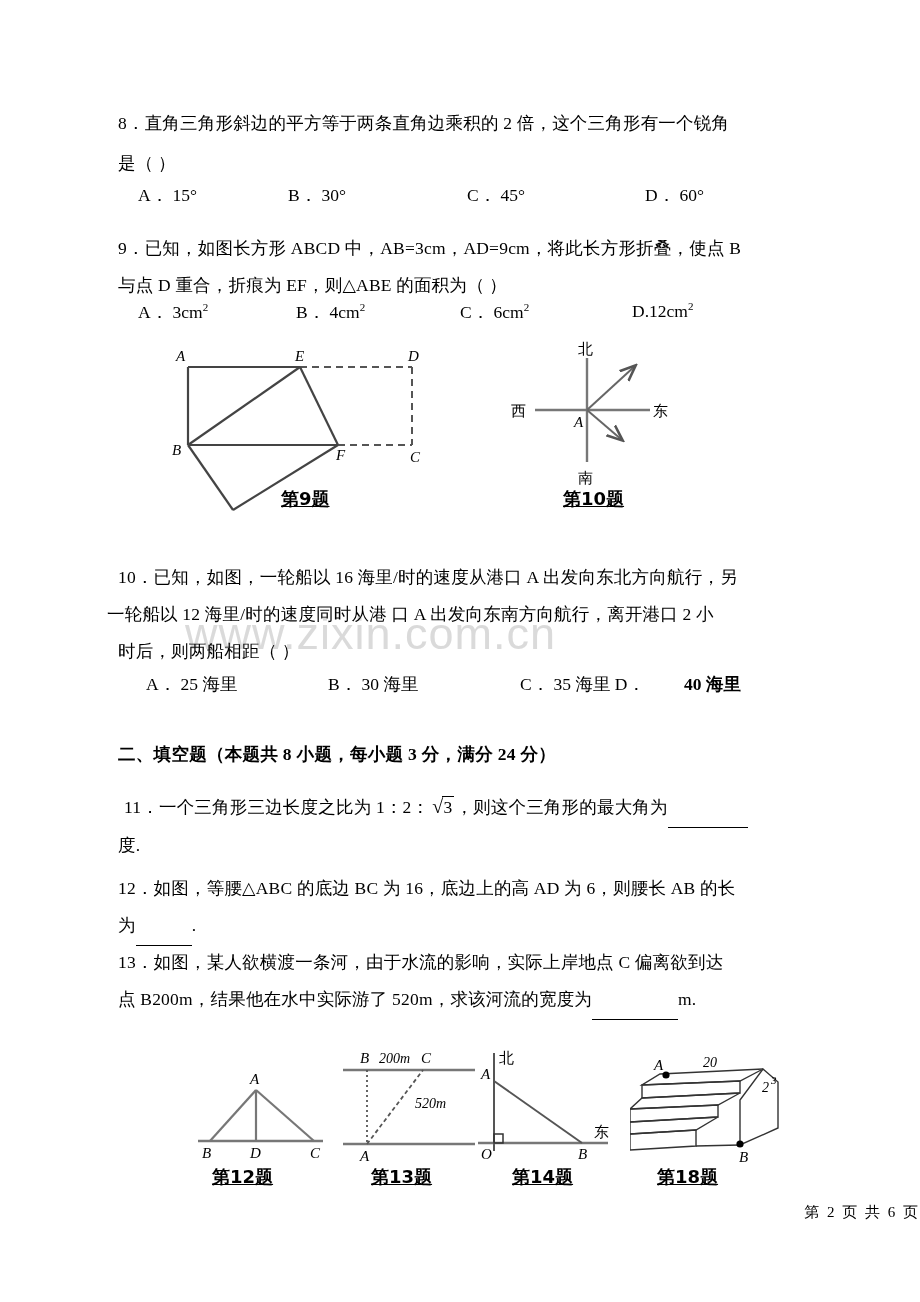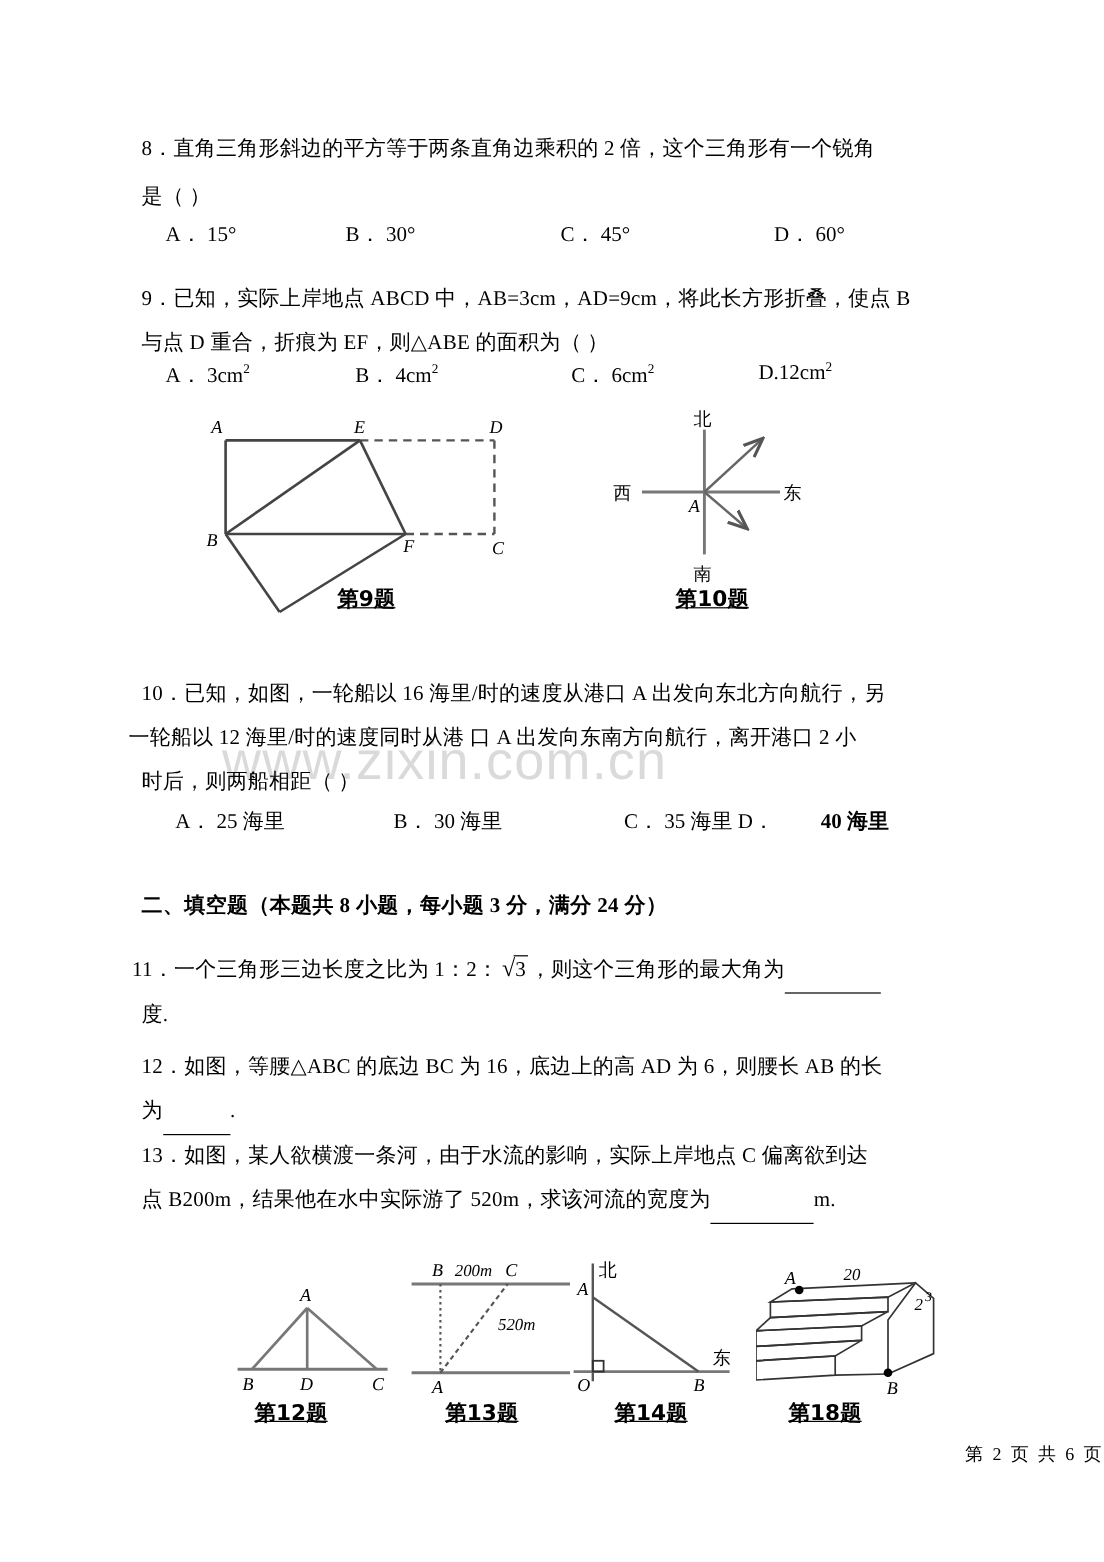--- a/index.html
+++ b/index.html
@@ -146,28 +146,28 @@
     <div class="qline" style="left:118px; top:143px;">是（      ）</div>
 
     <div class="opt-row" style="left:0; top:183px; width:920px;">
       <span class="opt" style="left:138px;"><span>A．</span>&nbsp;<span>15°</span></span>
       <span class="opt" style="left:288px;"><span>B．</span>&nbsp;<span>30°</span></span>
       <span class="opt" style="left:467px;text-align:center;"><span>C．</span>&nbsp;<span>45°</span></span>
       <span class="opt" style="left:645px;"><span>D．</span>&nbsp;<span>60°</span></span>
     </div>
 
     <div class="qline" style="left:118px; top:228px;">
-      <span>9．</span><span>已知，实际上岸地点 ABCD 中，AB=3cm，AD=9cm，将此长方形折叠，使点 B</span>
+      <span>9．</span><span>已知，如图长方形 ABCD 中，AB=3cm，AD=9cm，将此长方形折叠，使点 B</span>
     </div>
     <div class="qline" style="left:118px; top:265px;">与点 D 重合，折痕为 EF，则△ABE 的面积为（      ）</div>
 
     <div class="opt-row" style="left:0; top:300px; width:920px;">
       <span class="opt" style="left:138px;"><span>A．</span>&nbsp;<span>3cm</span><sup class="sq">2</sup></span>
       <span class="opt" style="left:296px;"><span>B．</span>&nbsp;<span>4cm</span><sup class="sq">2</sup></span>
-      <span class="opt" style="left:476px;text-align:right;"><span>C．</span>&nbsp;<span>6cm</span><sup class="sq">2</sup></span>
+      <span class="opt" style="left:460px;text-align:right;"><span>C．</span>&nbsp;<span>6cm</span><sup class="sq">2</sup></span>
       <span class="opt" style="left:632px;"><span>D.</span><span>12cm</span><sup class="sq">2</sup></span>
     </div>
 
     <div class="fig" style="left:160px; top:345px;">
       <svg width="280" height="170" viewBox="0 0 280 170">
 
         <line x1="28" y1="22" x2="140" y2="22" stroke="#444" stroke-width="2.2"></line>
         <line x1="28" y1="22" x2="28" y2="100" stroke="#444" stroke-width="2.2"></line>
         <line x1="28" y1="100" x2="178" y2="100" stroke="#444" stroke-width="2.2"></line>
 
@@ -225,21 +225,21 @@
 
     <div class="opt-row" style="left:0; top:672px; width:920px;">
       <span class="opt" style="left:146px;"><span>A．</span>&nbsp;<span>25 海里</span></span>
       <span class="opt" style="left:328px;"><span>B．</span>&nbsp;<span>30 海里</span></span>
       <span class="opt" style="left:520px;"><span>C．</span>&nbsp;<span>35 海里 D．</span></span>
       <span class="opt" style="left:684px;font-weight:bold;"><span>40 海里</span></span>
     </div>
 
     <div class="sec-head" style="left:118px; top:742px;">二、填空题（本题共 8 小题，每小题 3 分，满分 24 分）</div>
 
-    <div class="qline" style="left:110px; top:787px;">
+    <div class="qline" style="left:124px; top:787px;">
       <span>11．</span><span>一个三角形三边长度之比为 1：2：</span><span class="radical"><span class="rsign">√</span><span class="rnum">3</span></span><span>，则这个三角形的最大角为</span><span class="blank" style="width:80px;">&nbsp;</span>
     </div>
     <div class="qline" style="left:118px; top:825px;">度.</div>
 
     <div class="qline" style="left:118px; top:868px;">
       <span>12．</span><span>如图，等腰△ABC 的底边 BC 为 16，底边上的高 AD 为 6，则腰长 AB 的长</span>
     </div>
     <div class="qline" style="left:118px; top:905px;">
       <span>为</span><span class="blank" style="width:56px;">&nbsp;</span><span>.</span>
     </div>

